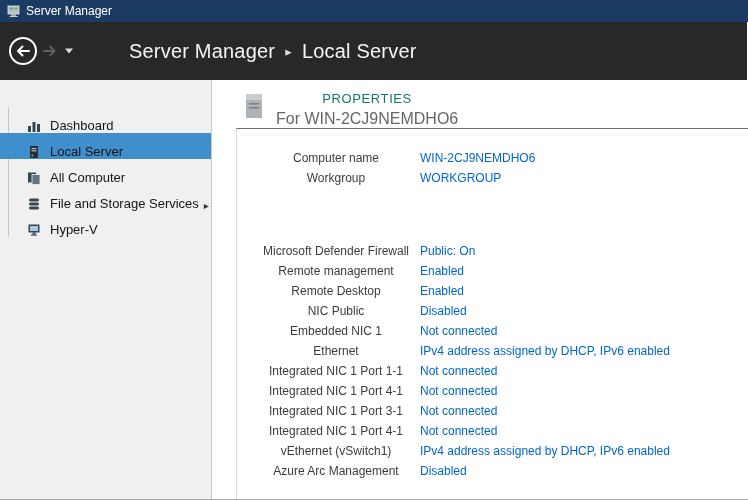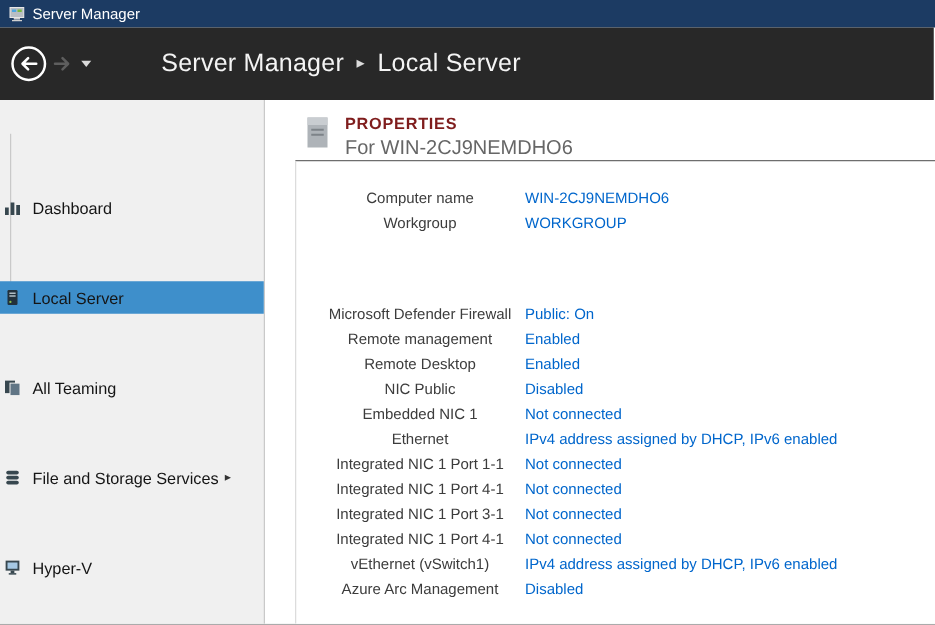--- a/index.html
+++ b/index.html
@@ -34,31 +34,31 @@
   
   .body { position:absolute; top:80px; left:0; right:0; bottom:0; display:flex; }
   .sidebar {
     width:212px; flex:none; background:#f0f0f0; border-right:1px solid #c9c9c9;
     padding-top:27px; position:relative;
   }
   .sidebar::before {
     content:""; position:absolute; left:8px; top:27px; width:1px; height:130px; background:#c9c9c9;
   }
   .nav-item {
-    height:26px; display:flex; align-items:center; padding-left:3px;
-    font-size:13px; color:#151515; cursor:pointer; white-space:nowrap; position:relative;margin-top:46px;
+    height:26px; display:flex; align-items:flex-end; padding-left:27px;
+    font-size:13px; color:#151515; cursor:pointer; white-space:nowrap; position:relative;
   }
   .nav-item .icon { width:14px; height:14px; margin-right:9px; flex:none; display:inline-flex; }
   .nav-item.selected { background:#3e8fcb; }
   .nav-chevron { margin-left:5px; font-size:10px; color:#333333; }
   
   .content { flex:1; position:relative; background:#ffffff; }
   .panel-header { position:absolute; left:32px; top:11px; display:flex; align-items:flex-start; gap:12px; }
   .panel-icon { display:inline-flex; margin-top:1px; }
-  .panel-title { font-size:13px; font-weight:bold; color:#7f1d1d; letter-spacing:0.6px; }
+  .panel-title { font-size:13px; font-weight:normal; color:#0f766e; letter-spacing:0.6px;text-align:center; }
   .panel-subtitle { font-size:16px; color:#666666; margin-top:4px; }
   .panel {
     position:absolute; left:24px; right:0; top:48px; bottom:0;
     border-top:1px solid #6e6e6e; border-left:1px solid #dcdcdc;
     background:#ffffff; padding:19px 0 0 15px; overflow:hidden;text-align:center;
   }
   .prop-row { height:20px; display:flex; align-items:center; font-size:12px; white-space:nowrap; }
   .prop-label { width:168px; flex:none; color:#3c3c3c; }
   .prop-value { color:#0066cc; text-decoration:none; cursor:pointer; }
   .group2 { margin-top:53px; }
@@ -132,21 +132,21 @@
         <span>Local Server</span>
       </div>
 
       <div class="nav-item">
         <span class="icon">
           <svg width="14" height="14" viewBox="0 0 14 14">
             <rect x="1" y="1.5" width="8" height="10" fill="#37474f"></rect>
             <rect x="5" y="3.5" width="8" height="10" fill="#607585" stroke="#f0f0f0" stroke-width="0.8"></rect>
           </svg>
         </span>
-        <span>All Teaming</span>
+        <span>All Computer</span>
       </div>
 
       <div class="nav-item">
         <span class="icon">
           <svg width="14" height="14" viewBox="0 0 14 14">
             <rect x="2" y="1.5" width="10" height="3" rx="1.5" fill="#37474f"></rect>
             <rect x="2" y="5.5" width="10" height="3" rx="1.5" fill="#37474f"></rect>
             <rect x="2" y="9.5" width="10" height="3" rx="1.5" fill="#37474f"></rect>
           </svg>
         </span>

